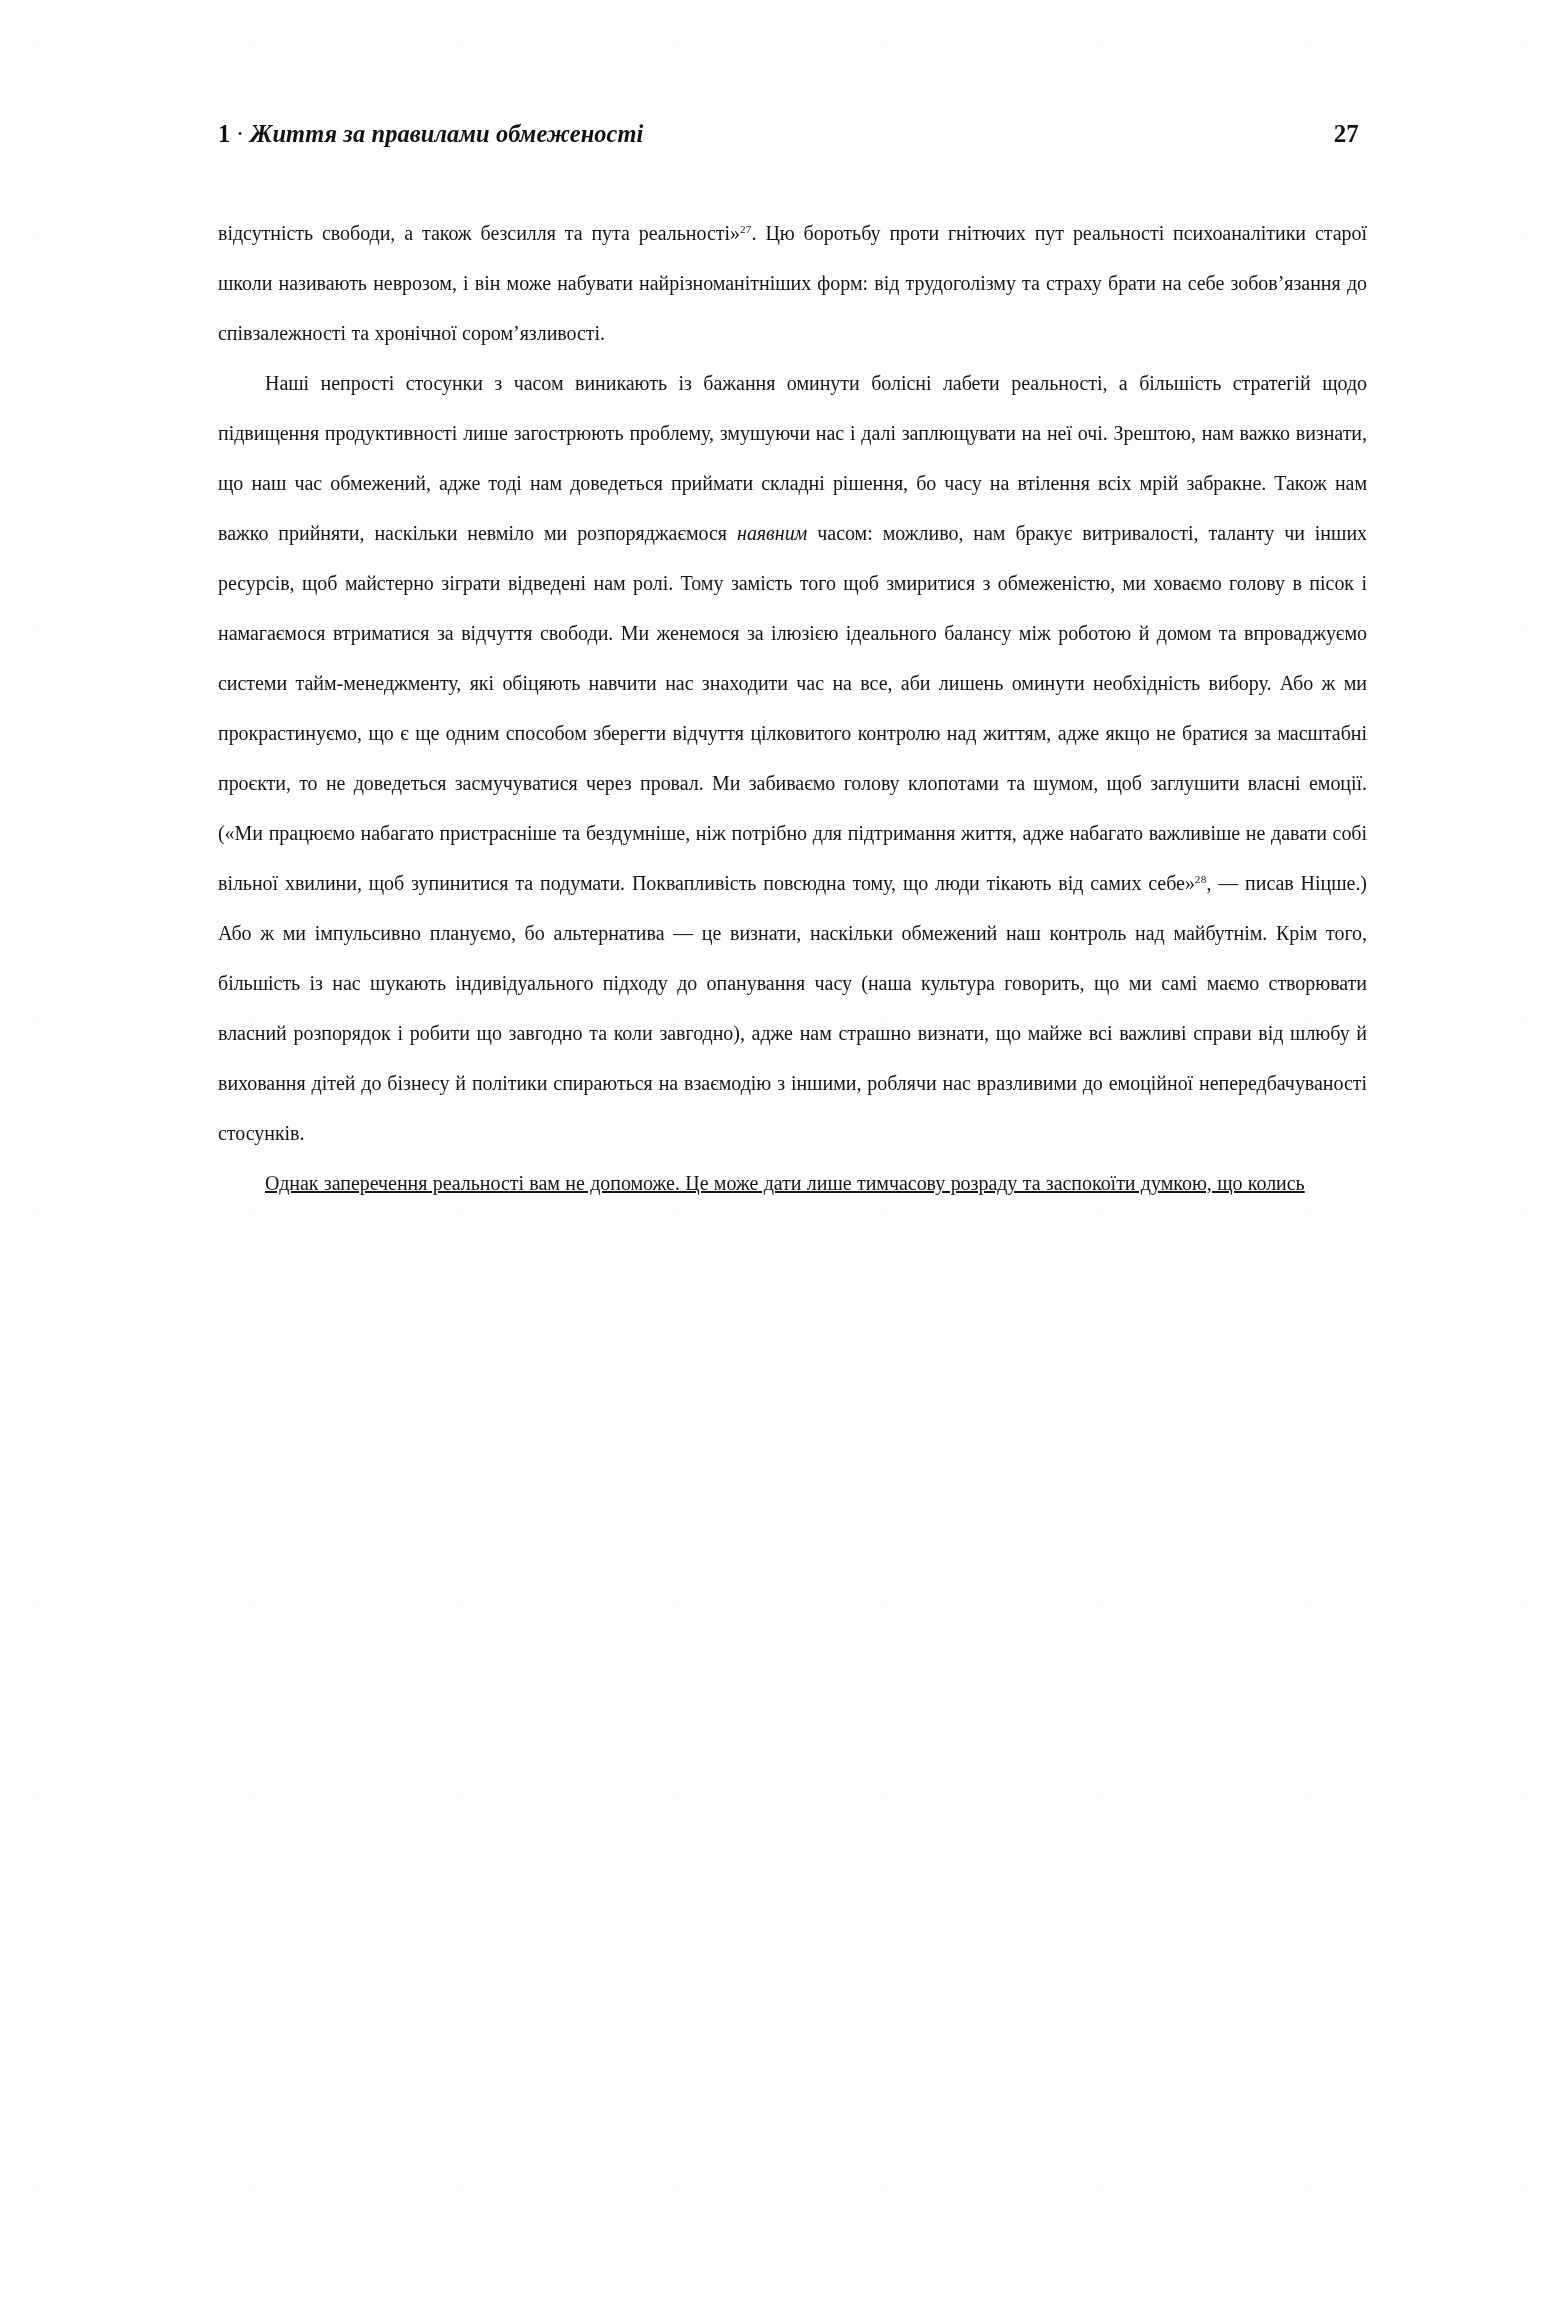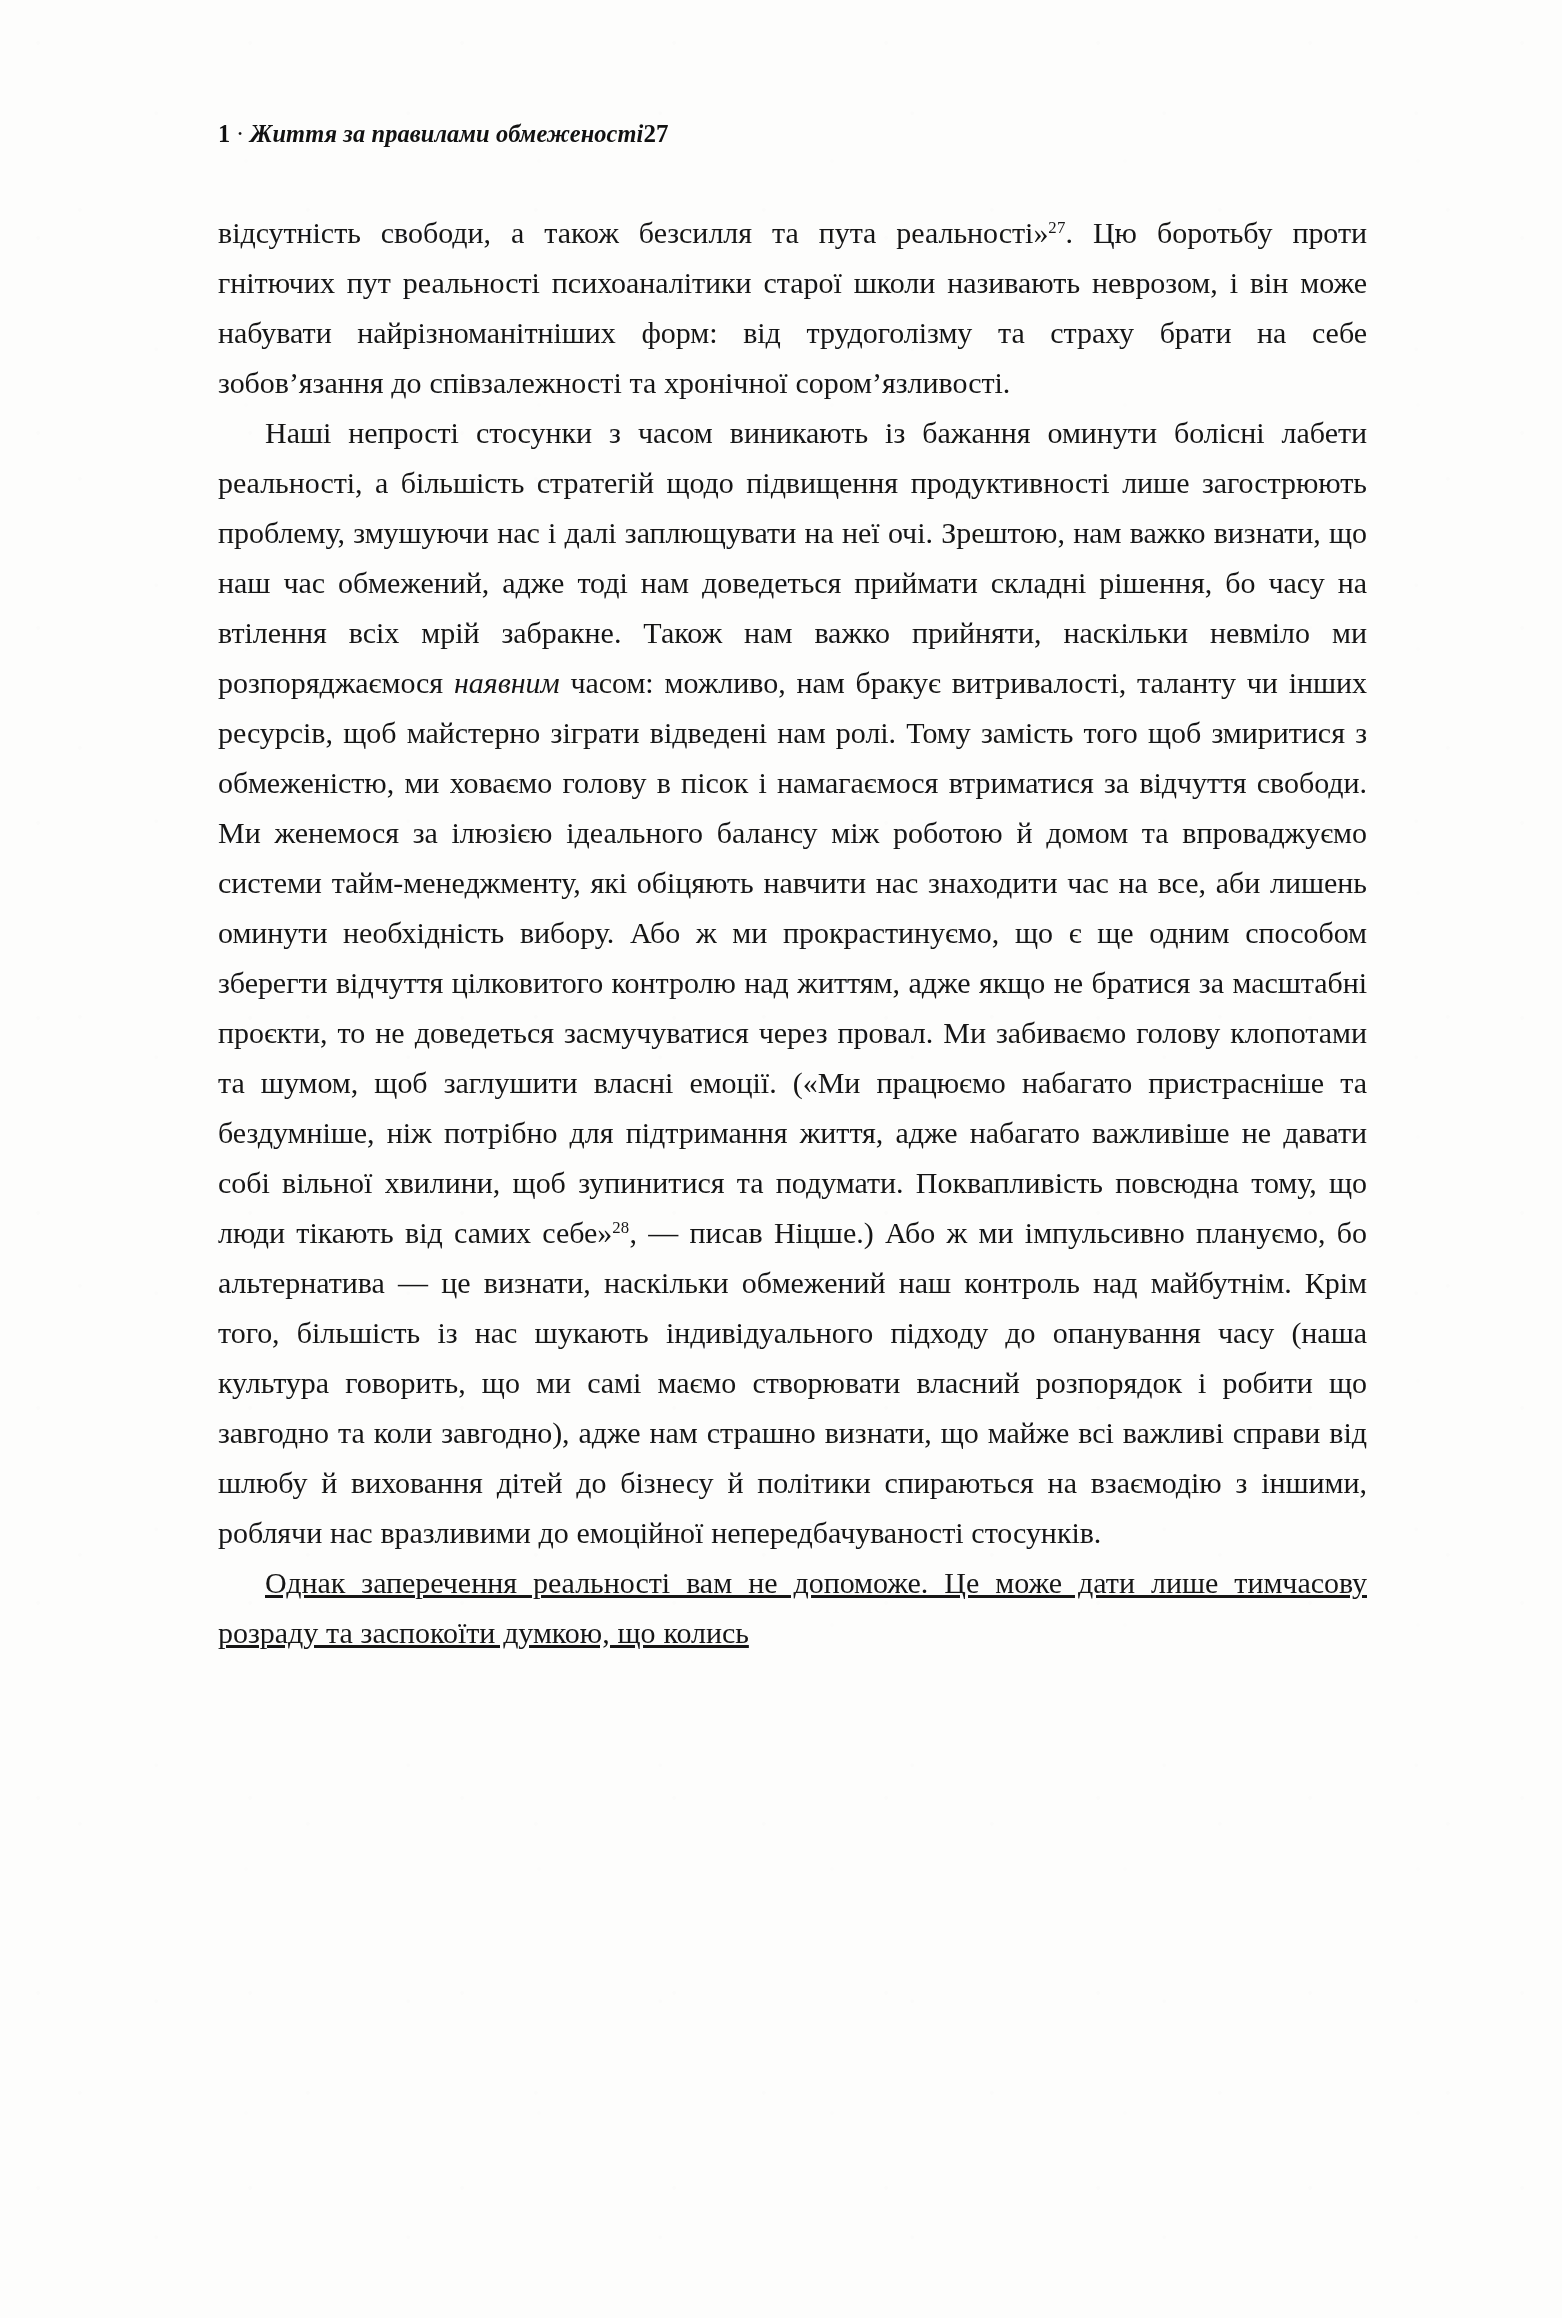--- a/index.html
+++ b/index.html
@@ -43,20 +43,21 @@
   }
 
   
   .running-head {
     position: absolute;
     left: 0;
     top: 120px;
     width: 1149px;
     display: flex;
     align-items: baseline;
+    justify-content: space-between;
     font-style: italic;
     font-weight: 700;
     font-size: 24.4px;
     letter-spacing: 0.1px;
     color: #121212;
   }
   .running-head .rh-left {
     white-space: nowrap;
   }
   .running-head .rh-sep {
@@ -77,21 +78,21 @@
 
   
   .body-text {
     position: absolute;
     left: 0;
     top: 208px;
     width: 1149px;
   }
   .para {
     margin: 0;
-    font-size: 30px;
+    font-size: 20px;
     line-height: 50px;
     text-align: justify;
     text-align-last: left;
     letter-spacing: -0.04px;
     word-spacing: 0.4px;
     color: #161616;
     hyphens: manual;
   }
   .para.indent {
     text-indent: 47px;

